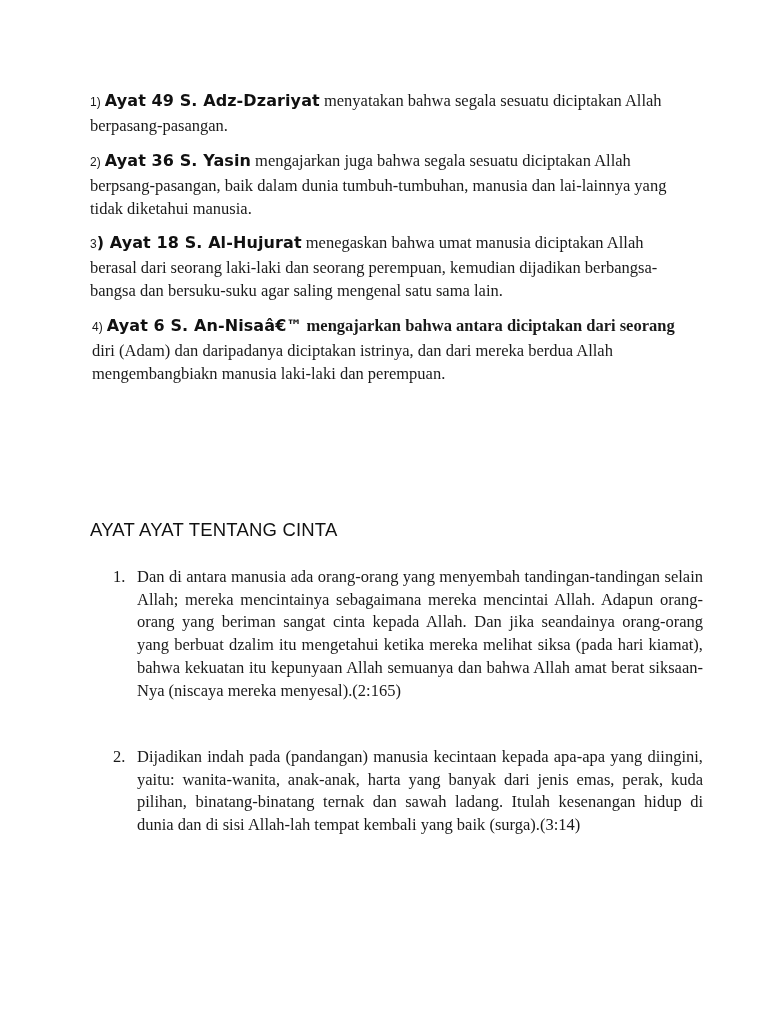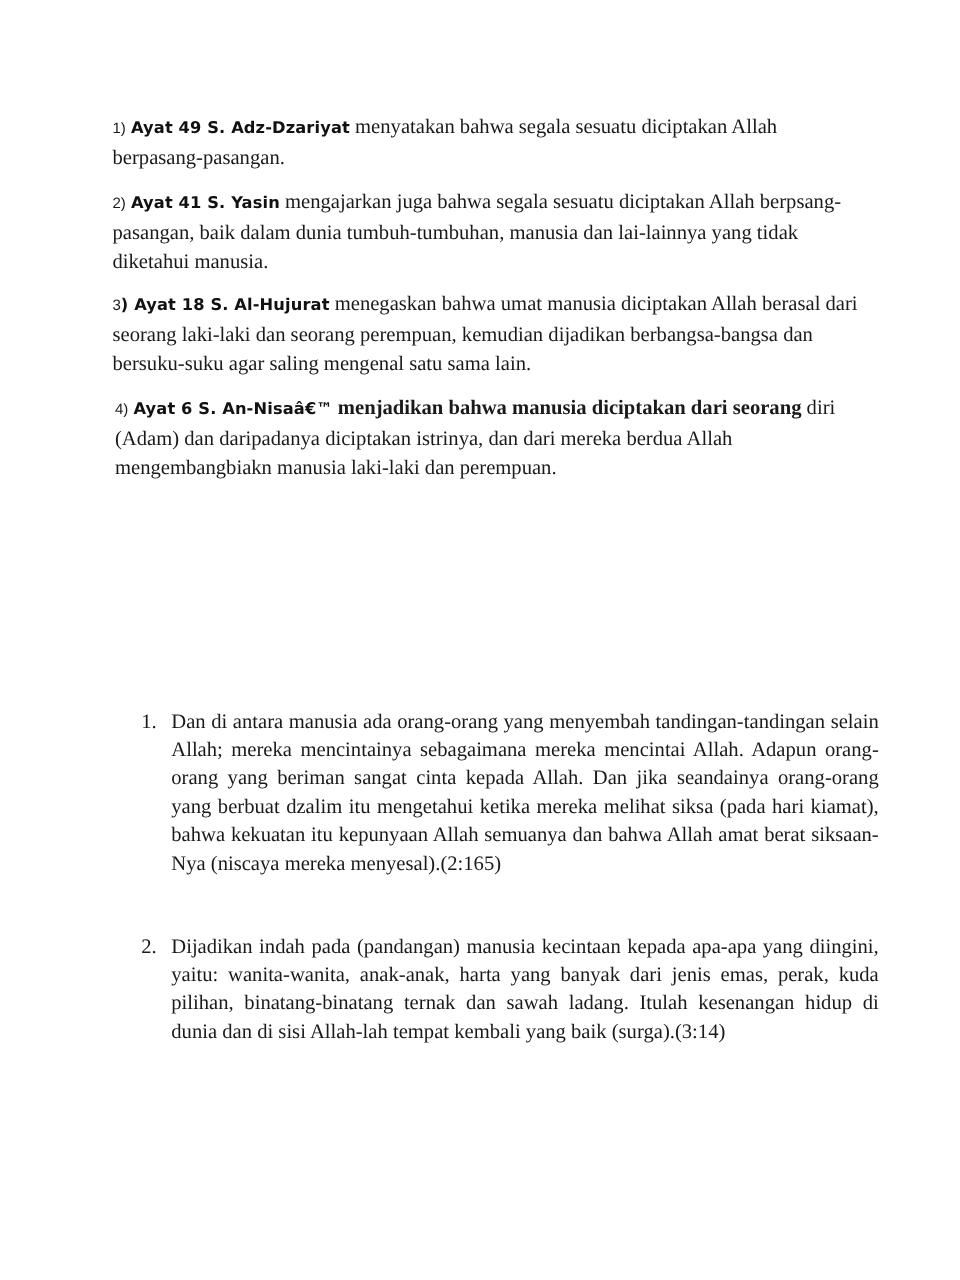--- a/index.html
+++ b/index.html
@@ -33,21 +33,21 @@
       color: #1a1a1a;
     }
     .para .num {
       font-family: "Liberation Sans", sans-serif;
       font-size: 12px;
       color: #1a1a1a;
     }
     .para .ref {
       font-family: "DejaVu Sans", sans-serif;
       font-weight: bold;
-      font-size: 13px;
+      font-size: 16px;
       color: #111111;
       letter-spacing: 0.1px;
     }
     .para .body-bold {
       font-weight: bold;
     }
     #p1 { top: 89px; }
     #p2 { top: 149px; }
     #p3 { top: 231px; }
     #p4 { top: 314px; left: 92px; }
@@ -89,27 +89,28 @@
     #list1 { top: 566px; }
     #list2 { top: 746px; }
   </style>
 </head>
 <body>
 
 <div class="page">
 
   <div class="para" id="p1"><span class="num">1)</span> <span class="ref">Ayat 49  S. Adz-Dzariyat</span><span> menyatakan bahwa segala sesuatu diciptakan Allah berpasang-pasangan.</span></div>
 
-  <div class="para" id="p2"><span class="num">2)</span> <span class="ref">Ayat 41  S. Yasin</span><span> mengajarkan juga bahwa segala sesuatu diciptakan Allah berpsang-pasangan, baik dalam dunia tumbuh-tumbuhan, manusia dan lai-lainnya yang tidak diketahui manusia.</span></div>
+  <div class="para" id="p2"><span class="num">2)</span> <span class="ref">Ayat 36  S. Yasin</span><span> mengajarkan juga bahwa segala sesuatu diciptakan Allah berpsang-pasangan, baik dalam dunia tumbuh-tumbuhan, manusia dan lai-lainnya yang tidak diketahui manusia.</span></div>
 
   <div class="para" id="p3"><span class="num">3</span><span class="ref">) Ayat 18  S. Al-Hujurat</span><span> menegaskan bahwa umat manusia diciptakan Allah berasal dari seorang laki-laki dan seorang perempuan, kemudian dijadikan berbangsa-bangsa dan bersuku-suku agar saling mengenal satu sama lain.</span></div>
 
-  <div class="para" id="p4"><span class="num">4)</span> <span class="ref">Ayat 6  S. An-Nisaâ€™</span><span class="body-bold"> menjadikan bahwa manusia diciptakan dari seorang</span><span> diri (Adam) dan daripadanya diciptakan istrinya, dan dari mereka berdua Allah mengembangbiakn manusia laki-laki dan perempuan.</span></div>
+  <div class="para" id="p4"><span class="num">4)</span> <span class="ref">Ayat 6  S. An-Nisaâ€™</span><span class="body-bold"> mengajarkan bahwa antara diciptakan dari seorang</span><span> diri (Adam) dan daripadanya diciptakan istrinya, dan dari mereka berdua Allah mengembangbiakn manusia laki-laki dan perempuan.</span></div>
 
 
+  <div class="heading">AYAT AYAT TENTANG CINTA</div>
 
   <ol class="list" id="list1">
     <li class="list-item">
       <span class="li-num">1.</span>
       <span>Dan di antara manusia ada orang-orang yang menyembah tandingan-tandingan selain Allah; mereka mencintainya sebagaimana mereka mencintai Allah. Adapun orang-orang yang beriman sangat cinta kepada Allah. Dan jika seandainya orang-orang yang berbuat dzalim itu mengetahui ketika mereka melihat siksa (pada hari kiamat), bahwa kekuatan itu kepunyaan Allah semuanya dan bahwa Allah amat berat siksaan-Nya (niscaya mereka menyesal).(2:165)</span>
     </li>
   </ol>
 
   <ol class="list" id="list2">
     <li class="list-item">

